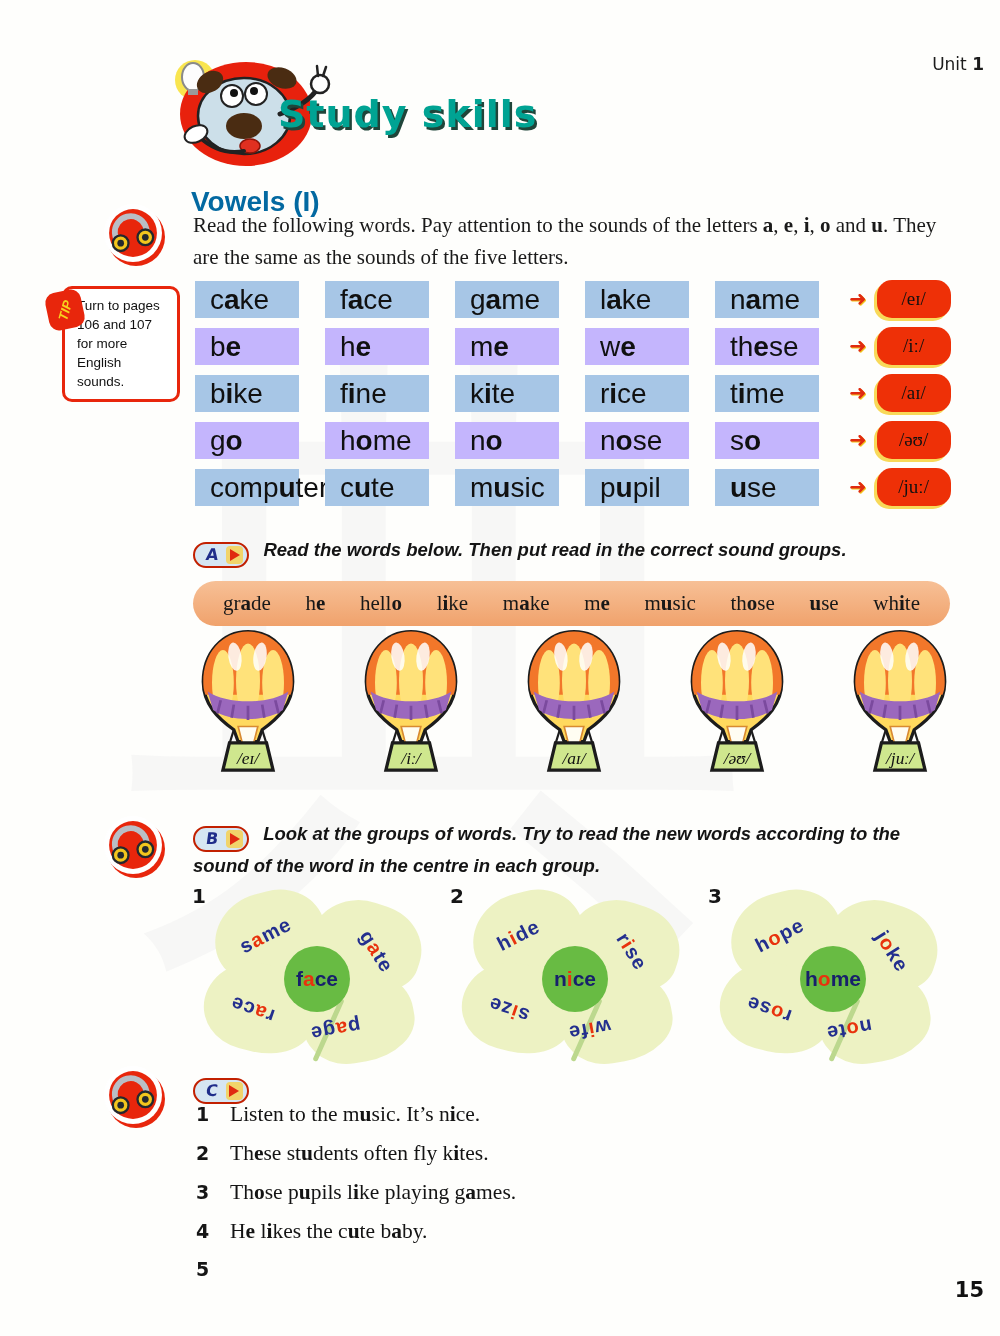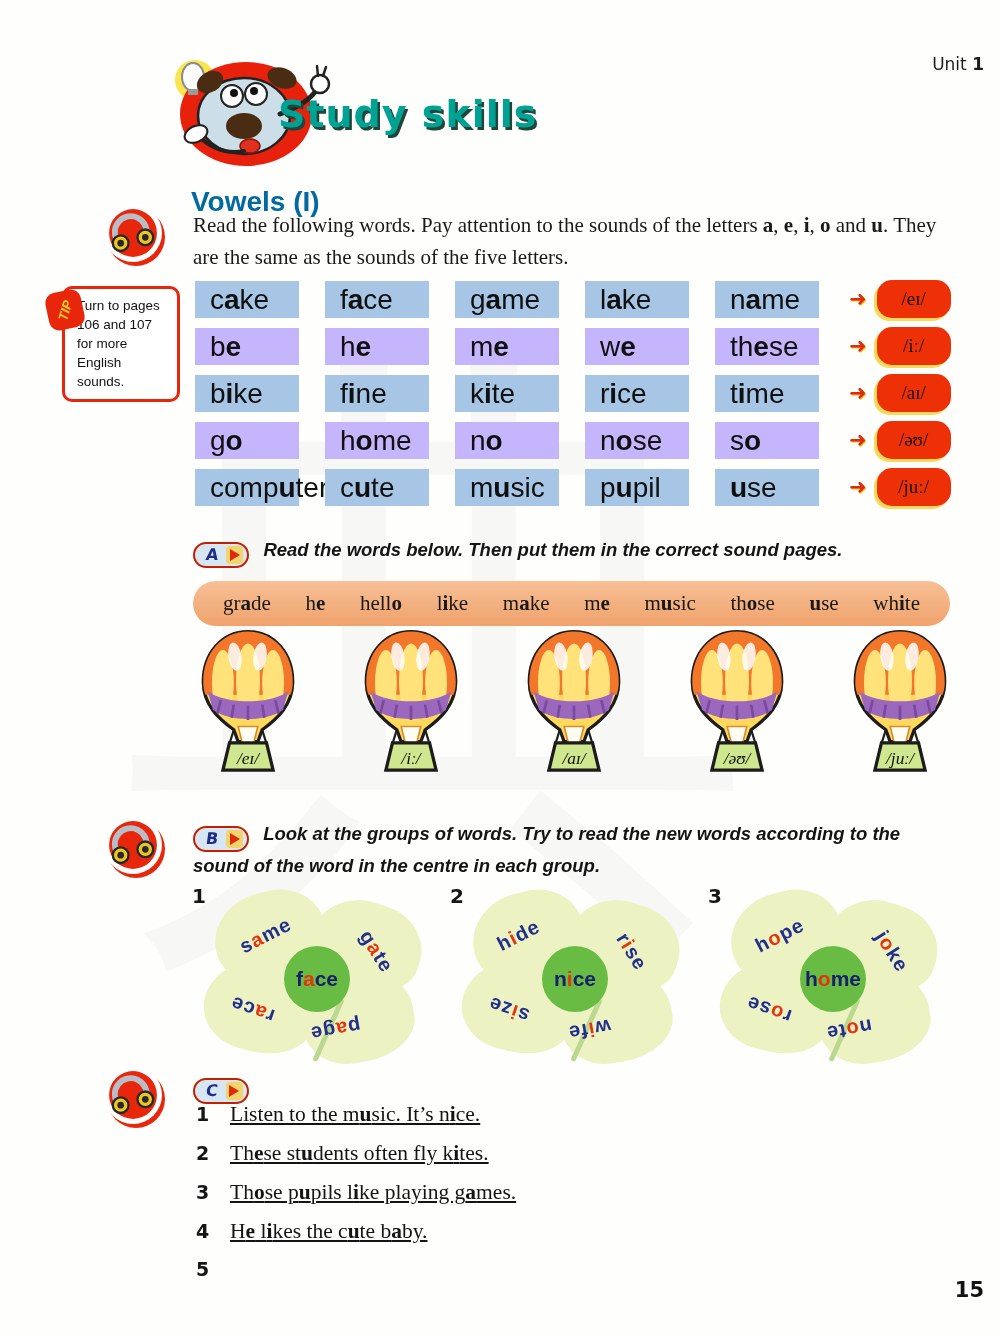--- a/index.html
+++ b/index.html
@@ -84,21 +84,21 @@
          color:#232f8e;letter-spacing:1px;white-space:nowrap;}
   .w-tl{left:32px;top:24px;transform:rotate(-27deg);}
   .w-tr{left:148px;top:40px;transform:rotate(58deg);}
   .w-bl{left:24px;top:98px;transform:rotate(199deg);}
   .w-br{left:104px;top:118px;transform:rotate(170deg);}
   .fword .hl,.fcenter .hl{color:#e8320d;font-weight:inherit;}
   
   .sentences{position:absolute;left:196px;top:1102px;width:760px;}
   .sentence{display:flex;margin-bottom:14px;align-items:baseline;}
   .snum{font-family:"DejaVu Sans",sans-serif;font-weight:bold;font-size:19px;width:34px;flex:0 0 34px;}
-  .stext{font-size:21.5px;color:#141414;text-decoration:underline;}
+  .stext{font-size:21.5px;color:#141414;}
   .pagenum{position:absolute;right:36px;top:1278px;font-family:"DejaVu Sans",sans-serif;
            font-size:21px;font-weight:bold;color:#111;}
 </style>
 </head>
 <body>
 
 <div class="page">
   <div class="watermark">典</div>
 
   <div class="unit"><span>Unit</span> <b>1</b></div>
@@ -198,21 +198,21 @@
         <div class="chip">/juː/</div>
       </div>
     </div>
 
   <div class="sec sec-a">
     <span class="badge">
         <span class="badge-letter">A</span>
         <span class="badge-play-bg">
           <span class="badge-play"></span>
         </span>
-      </span><span>Read the words below. Then put them in the correct sound pages.</span>
+      </span><span>Read the words below. Then put read in the correct sound groups.</span>
   </div>
 
   <div class="strip">
       <span class="strip-word">gr<span class="hl">a</span>de</span>
       <span class="strip-word">h<span class="hl">e</span></span>
       <span class="strip-word">hell<span class="hl">o</span></span>
       <span class="strip-word">l<span class="hl">i</span>ke</span>
       <span class="strip-word">m<span class="hl">a</span>ke</span>
       <span class="strip-word">m<span class="hl">e</span></span>
       <span class="strip-word">m<span class="hl">u</span>sic</span>

